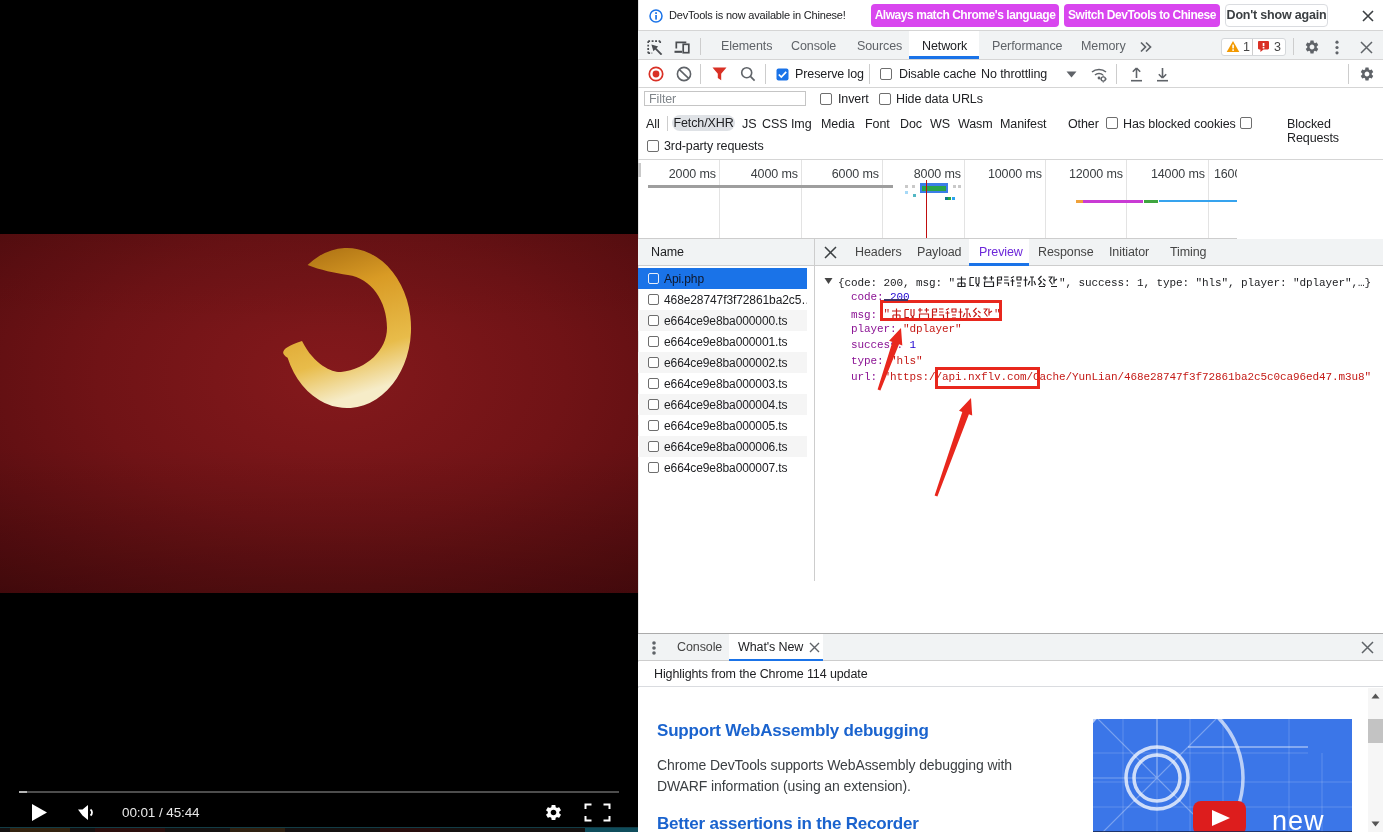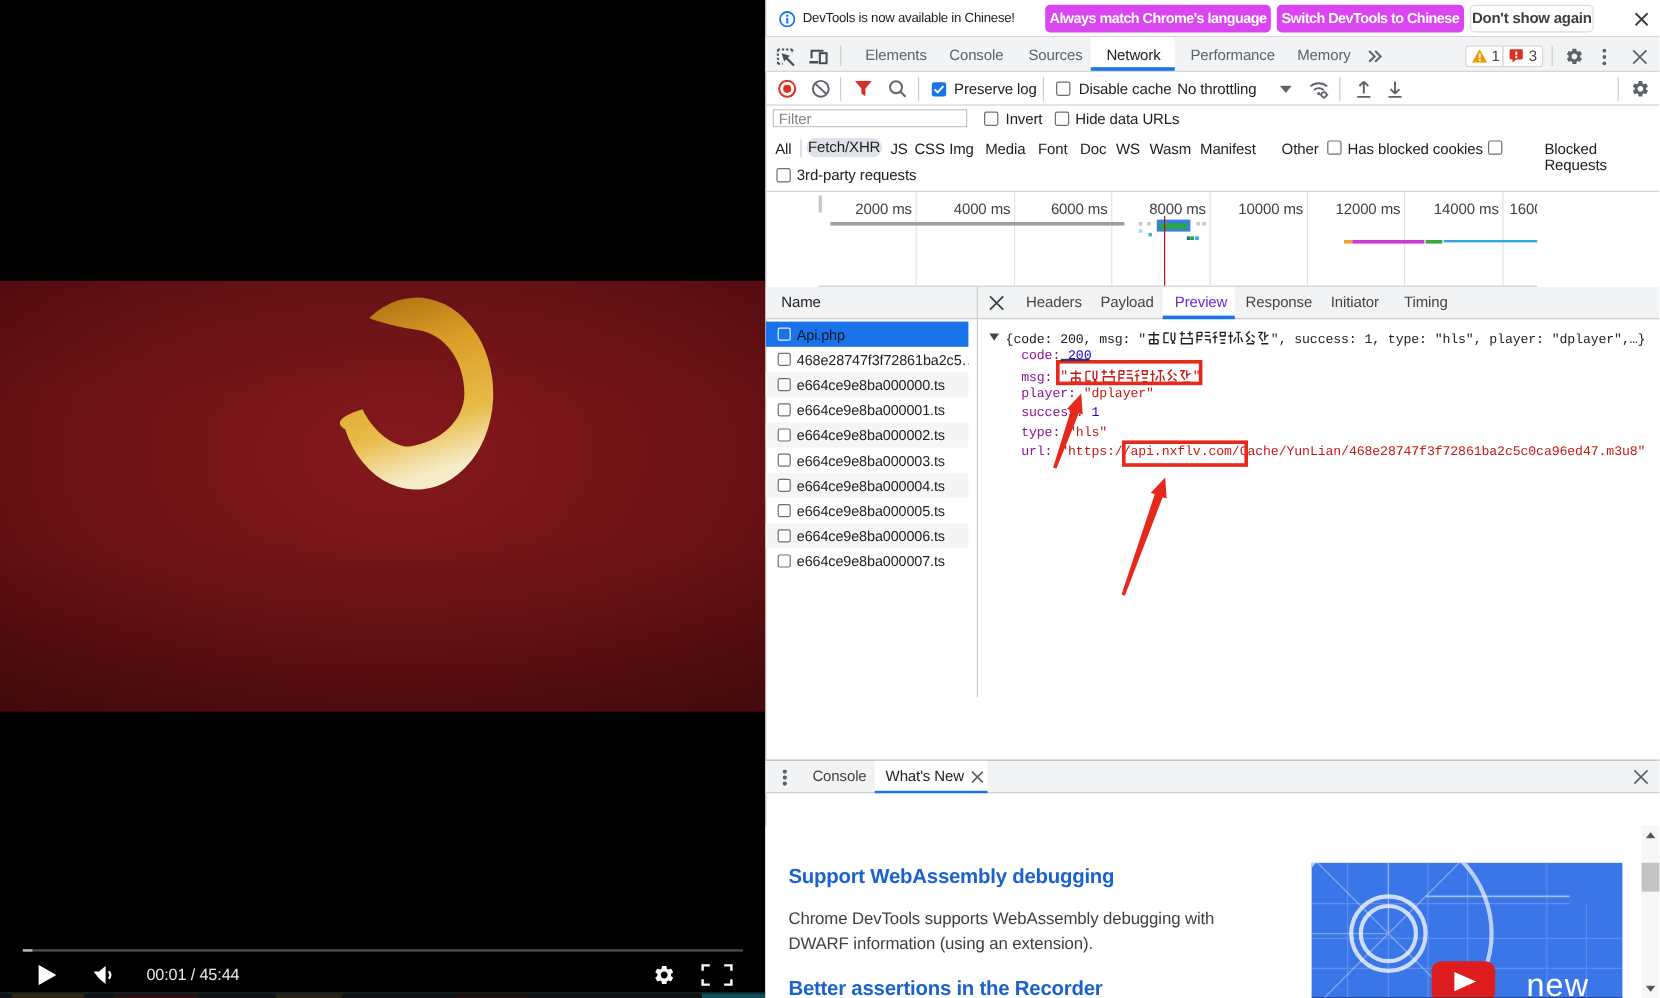--- a/index.html
+++ b/index.html
@@ -225,21 +225,21 @@
     <div class="abs" style="left:320px;top:29px;">Wasm</div>
     <div class="abs" style="left:362px;top:29px;">Manifest</div>
     <div class="abs" style="left:430px;top:29px;">Other</div>
     <div class="cb" style="left:468px;top:29px;"></div>
     <div class="abs" style="left:485px;top:29px;">Has blocked cookies</div>
     <div class="cb" style="left:602px;top:29px;"></div>
     <div class="abs" style="left:649px;top:29px;">Blocked Requests</div>
     <div class="cb" style="left:9px;top:52px;"></div>
     <div class="abs" style="left:26px;top:51px;">3rd-party requests</div>
   </div>
-  <div id="timeline" class="abs" style="left:0;top:160px;width:599px;height:79px;border-bottom:1px solid #cdcdcd;overflow:hidden;margin-left:44px;">
+  <div id="timeline" class="abs" style="left:0;top:160px;width:599px;height:79px;border-bottom:1px solid #cdcdcd;overflow:hidden;">
     <div class="abs" style="left:0;top:3px;width:3px;height:14px;background:#c8c8c8;"></div>
     <div class="abs" style="left:742px;top:3px;width:3px;height:15px;background:#9a9a9a;"></div>
     <div class="tgrid" style="left:81px;"></div>
       <div class="tlab" style="left:0px;">2000 ms</div>
     <div class="tgrid" style="left:163px;"></div>
       <div class="tlab" style="left:82px;">4000 ms</div>
     <div class="tgrid" style="left:244px;"></div>
       <div class="tlab" style="left:163px;">6000 ms</div>
     <div class="tgrid" style="left:326px;"></div>
       <div class="tlab" style="left:245px;">8000 ms</div>
@@ -366,20 +366,23 @@
       <div class="abs g" style="left:39px;top:6px;">Console</div>
       <div class="abs" style="left:100px;top:6px;color:#202124;">What's New</div>
       <svg class="abs" style="left:171px;top:8px" width="11" height="11" viewBox="0 0 11 11">
         <path d="M1 1 L10 10 M10 1 L1 10" stroke="#5f6368" stroke-width="1.4"></path>
       </svg>
       <div class="abs" style="left:91px;top:24.5px;width:94px;height:2.5px;background:#1a73e8;"></div>
       <svg class="abs" style="left:723px;top:7px" width="13" height="13" viewBox="0 0 13 13">
         <path d="M1 1 L12 12 M12 1 L1 12" stroke="#5f6368" stroke-width="1.5"></path>
       </svg>
     </div>
+    <div class="abs" style="left:0;top:28px;width:745px;height:25px;background:#fff;border-bottom:1px solid #dadce0;">
+      <div class="abs" style="left:16px;top:5px;color:#202124;">Highlights from the Chrome 114 update</div>
+    </div>
     <div class="abs" style="left:0;top:54px;width:835px;height:145px;background:#fff;overflow:hidden;">
       <div class="abs" style="left:19px;top:33px;font-size:17px;font-weight:bold;color:#1a63ce;letter-spacing:-0.2px;">Support WebAssembly debugging</div>
       <div class="abs" style="left:19px;top:67px;font-size:14px;color:#3c4043;line-height:21px;">Chrome DevTools supports WebAssembly debugging with<br>DWARF information (using an extension).</div>
       <div class="abs" style="left:19px;top:126px;font-size:17px;font-weight:bold;color:#1a63ce;letter-spacing:-0.2px;">Better assertions in the Recorder</div>
       <div class="abs" style="left:455px;top:31px;width:259px;height:114px;background:#3b76e8;overflow:hidden;">
         <svg width="259" height="114" viewBox="0 0 259 114">
           <g stroke="#ffffff" stroke-opacity="0.18" stroke-width="1">
             <path d="M0 34 H215 M0 63 H259 M0 88 H259 M30 0 V114 M64 0 V114 M97 0 V114 M130 0 V114 M196 0 V114 M229 34 V114"></path>
           </g>
           <g fill="none" stroke="#fff" stroke-opacity="0.75" stroke-width="3.5">

